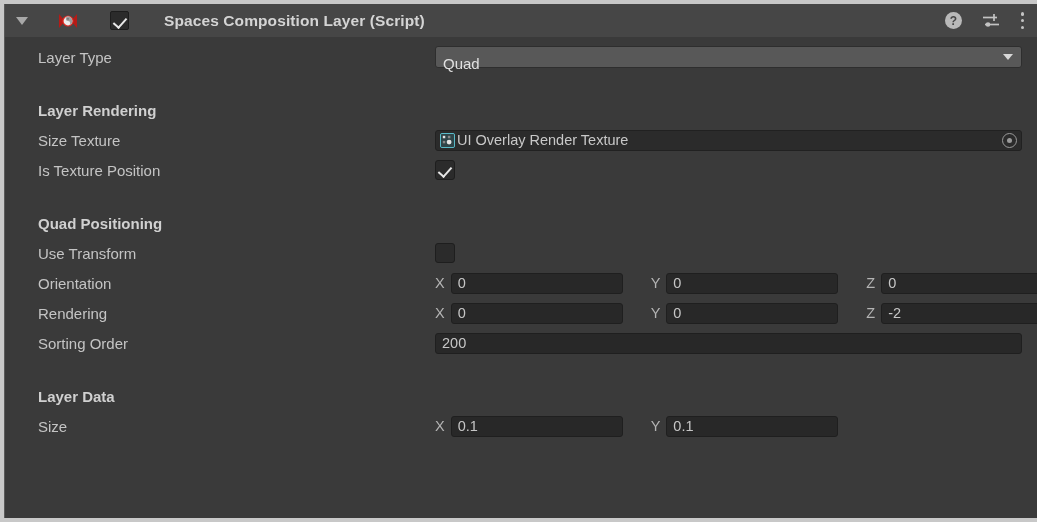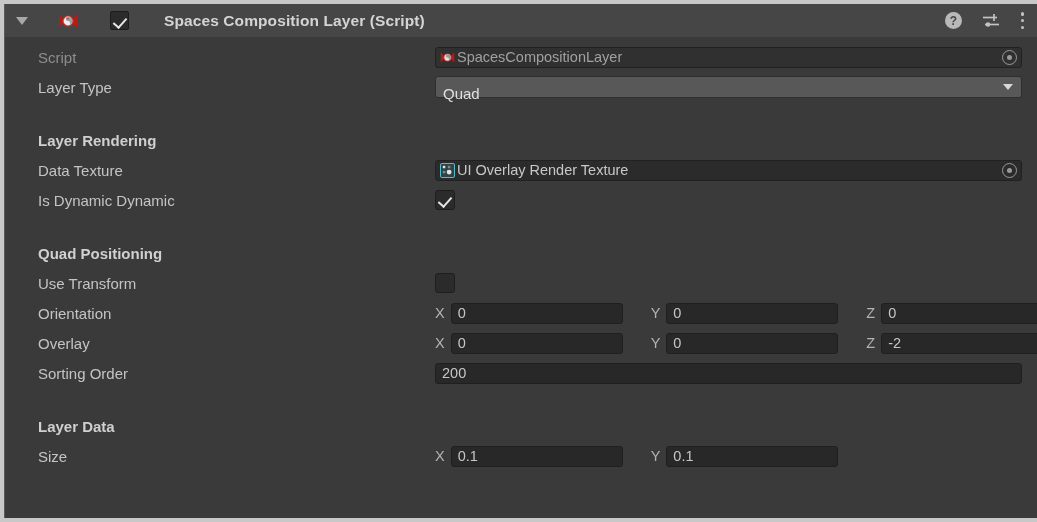--- a/index.html
+++ b/index.html
@@ -319,74 +319,56 @@
             <span></span>
               <span></span>
               <span></span>
           </div>
         </div>
       </div>
     </div>
 
     <div class="body">
 
-      <div class="row">
-        <div class="label dim">Script</div>
-        <div class="fieldzone">
-          <div class="objectfield disabled">
-            <span class="mini-script">
-              <svg width="15" height="15" viewBox="0 0 20 20">
-                <path d="M1 3 L7 10 L1 17 Z" fill="#b51b17"></path>
-                <path d="M19 3 L13 10 L19 17 Z" fill="#b51b17"></path>
-                <circle cx="10" cy="10" r="5.4" fill="#d92b24"></circle>
-                <circle cx="10" cy="10" r="4.2" fill="#e2e2e2"></circle>
-                <path d="M10 5.8 A4.2 4.2 0 0 1 10 14.2 A2.1 2.1 0 0 0 10 10 A2.1 2.1 0 0 1 10 5.8 Z" fill="#9a9a9a"></path>
-              </svg>
-            </span>
-            <span class="of-text">SpacesCompositionLayer</span>
-            <span class="picker"></span>
-          </div>
-        </div>
-      </div>
 
       <div class="row">
         <div class="label">Layer Type</div>
         <div class="fieldzone">
           <div class="dropdown">
             <span class="dd-text">Quad</span>
             <span class="dd-arrow"></span>
           </div>
         </div>
       </div>
 
       <div class="row gap-before">
         <div class="label section">Layer Rendering</div>
       </div>
 
       <div class="row">
-        <div class="label">Data Texture</div>
+        <div class="label">Size Texture</div>
         <div class="fieldzone">
           <div class="objectfield bright">
             <span class="mini-tex">
               <svg width="15" height="15" viewBox="0 0 16 16">
                 <rect x="0.5" y="0.5" width="15" height="15" rx="1.5" fill="#2f4448" stroke="#5ec8d8" stroke-width="1"></rect>
                 <rect x="3" y="3" width="2.6" height="2.6" fill="#e4e4e4"></rect>
                 <rect x="8.4" y="3" width="2.6" height="2.6" fill="#888"></rect>
                 <rect x="3" y="8.4" width="2.6" height="2.6" fill="#888"></rect>
                 <circle cx="9.7" cy="9.7" r="2.6" fill="#e4e4e4"></circle>
               </svg>
             </span>
             <span class="of-text">UI Overlay Render Texture</span>
             <span class="picker"></span>
           </div>
         </div>
       </div>
 
       <div class="row">
-        <div class="label">Is Dynamic Dynamic</div>
+        <div class="label">Is Texture Position</div>
         <div class="fieldzone">
           <div class="checkbox checked"></div>
         </div>
       </div>
 
       <div class="row gap-before">
         <div class="label section">Quad Positioning</div>
       </div>
 
       <div class="row">
@@ -408,21 +390,21 @@
             <div class="numinput">0</div>
           </div>
           <div class="vec-group">
             <span class="axis">Z</span>
             <div class="numinput">0</div>
           </div>
         </div>
       </div>
 
       <div class="row">
-        <div class="label">Overlay</div>
+        <div class="label">Rendering</div>
         <div class="fieldzone vec3">
           <div class="vec-group">
             <span class="axis">X</span>
             <div class="numinput">0</div>
           </div>
           <div class="vec-group">
             <span class="axis">Y</span>
             <div class="numinput">0</div>
           </div>
           <div class="vec-group">

